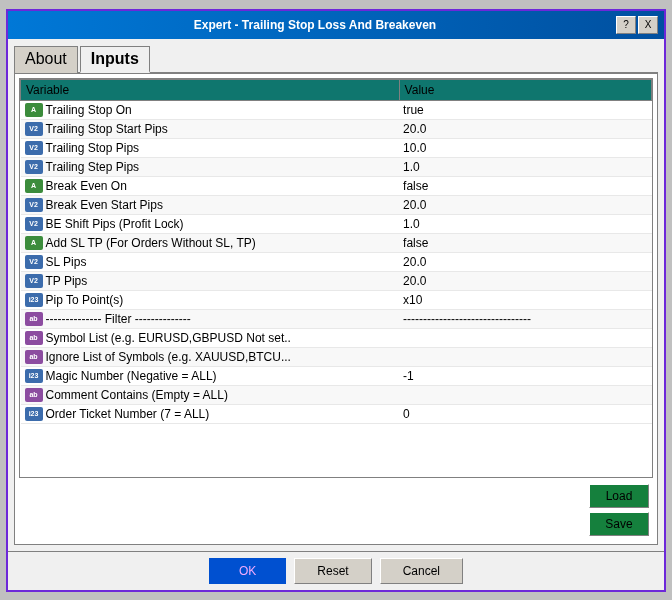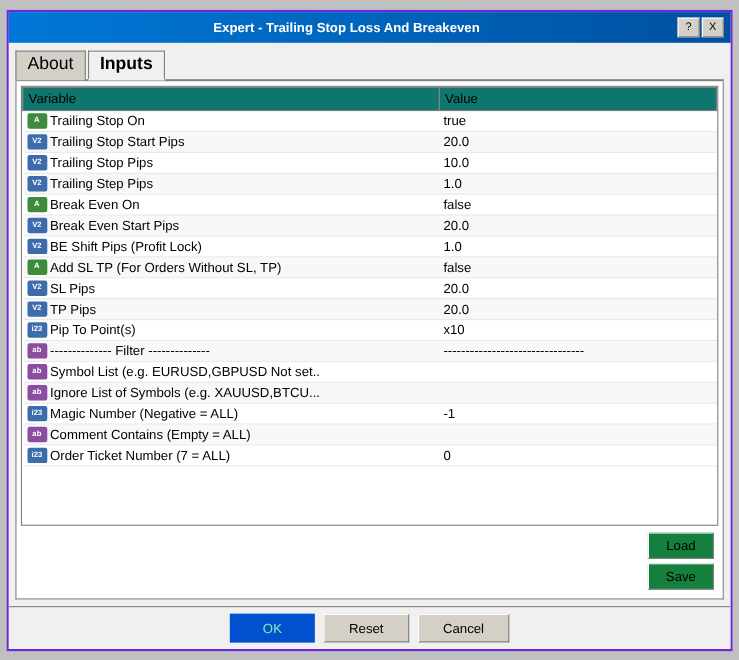--- a/index.html
+++ b/index.html
@@ -167,21 +167,21 @@
       padding: 5px 22px;
       background: #d4d0c8;
       border: 1px solid #808080;
       border-top-color: #ffffff;
       border-left-color: #ffffff;
       cursor: pointer;
       font-size: 12px;
     }
     .dialog-btn.ok {
       background: #0050d0;
-      color: #86efac;
+      color: #f0abfc;
       border: 2px solid #0050d0;
       padding: 4px 28px;
     }
   </style>
 </head>
 <body>
 
 <div class="window">
 
   <div class="title-bar">

